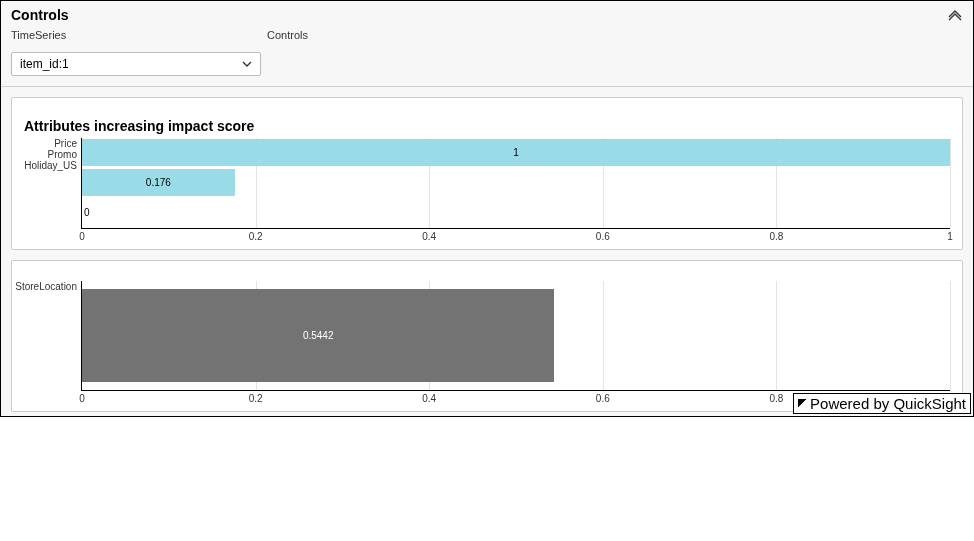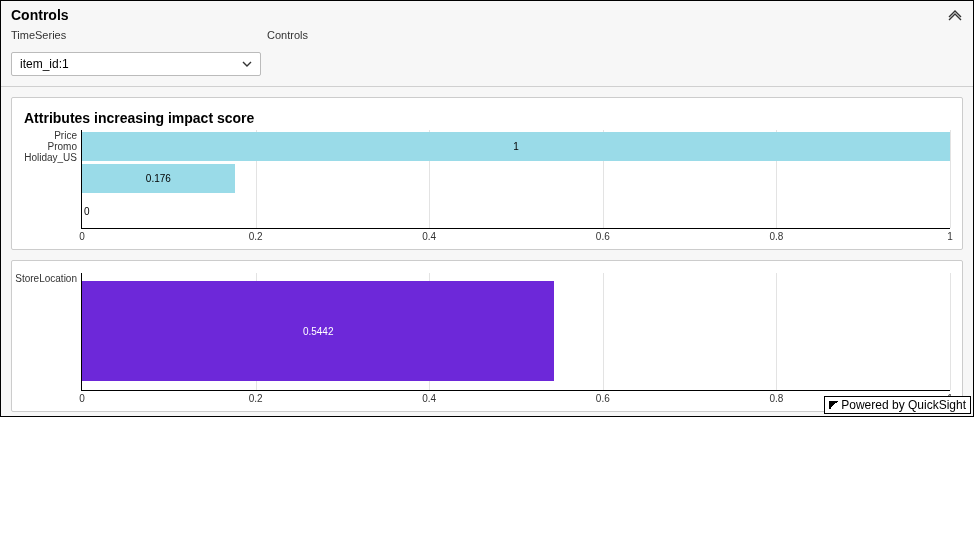--- a/index.html
+++ b/index.html
@@ -62,21 +62,21 @@
     padding: 10px;
     display: flex;
     flex-direction: column;
     gap: 10px;
     height: calc(100% - 80px);
   }
   .card {
     background: #fff;
     border: 1px solid #ccc;
     border-radius: 2px;
-    padding: 12px 12px 4px 12px;
+    padding: 20px 12px 4px 12px;
     flex: 1;
     display: flex;
     flex-direction: column;
   }
   .card-title {
     font-size: 14px;
     font-weight: 600;
     margin-bottom: 4px;
   }
   .chart {
@@ -124,21 +124,21 @@
     align-items: center;
     position: relative;
   }
   .bar {
     height: 100%;
     display: flex;
     align-items: center;
     position: relative;
   }
   .bar.blue { background: #9adbe8; }
-  .bar.red  { background: #6d28d9; }
+  .bar.red  { background: #737373; }
   .bar-label {
     position: absolute;
     left: 50%;
     transform: translateX(-50%);
     font-size: 10px;
     white-space: nowrap;
   }
   .bar-label.outside {
     position: absolute;
     left: 2px;
@@ -159,21 +159,21 @@
     position: absolute;
     transform: translateX(-50%);
     top: 2px;
   }
   .footer-badge {
     position: absolute;
     bottom: 2px;
     right: 2px;
     background: #fff;
     border: 1px solid #000;
-    font-size: 12px;
+    font-size: 15px;
     padding: 1px 4px;
     display: flex;
     align-items: center;
     gap: 3px;
   }
   .footer-badge .logo {
     width: 9px; height: 9px;
     background: linear-gradient(135deg,#000 50%,transparent 50%);
   }
 </style>

